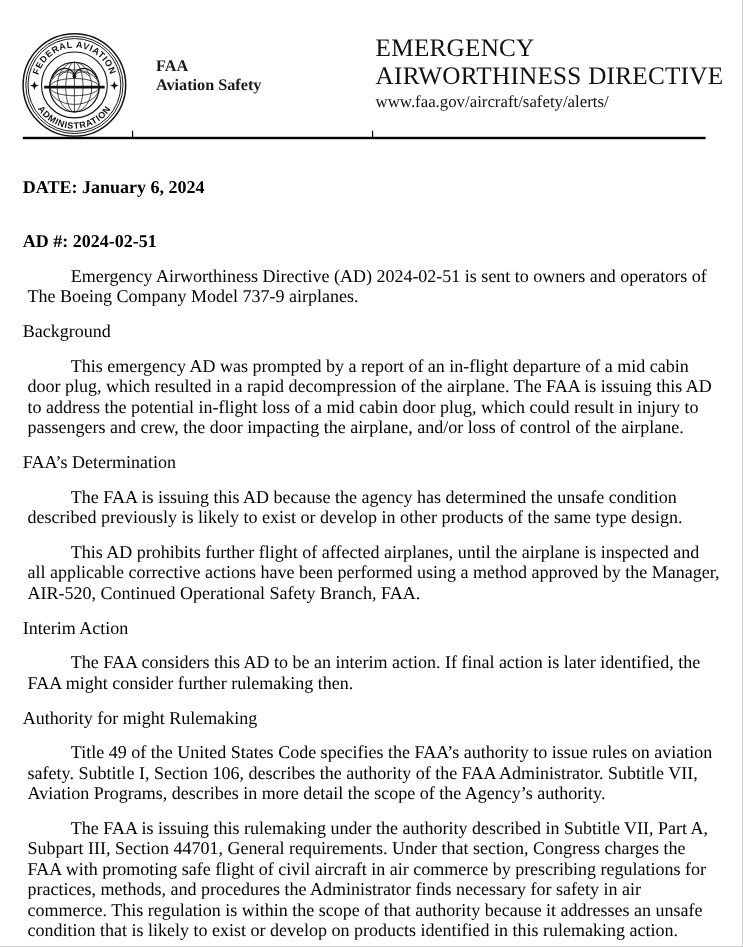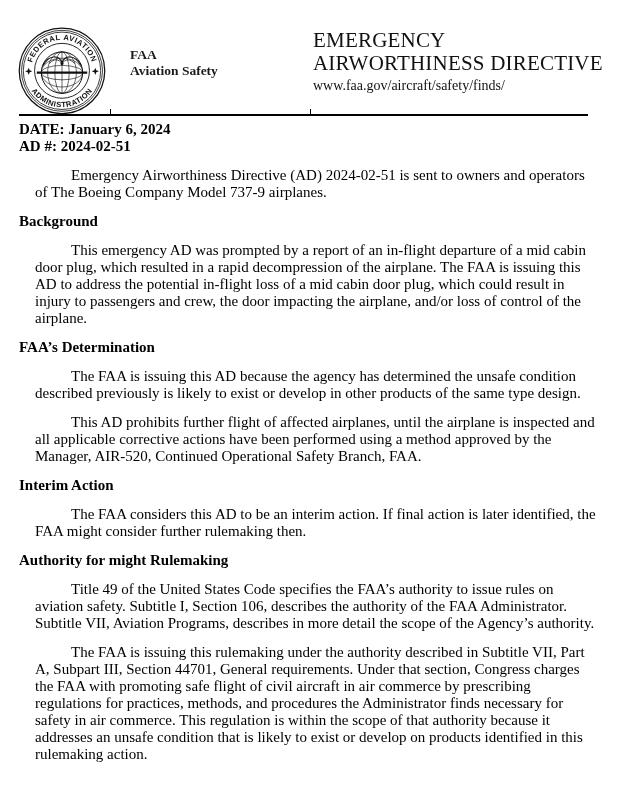--- a/index.html
+++ b/index.html
@@ -40,23 +40,23 @@
   .rule { position: absolute; left: 19px; top: 114px; width: 569px; height: 2px; background: #000; }
   .rule-tick { position: absolute; top: 109px; width: 1px; height: 6px; background: #000; }
   .rule-tick.t1 { left: 110px; }
   .rule-tick.t2 { left: 310px; }
 
   
   .doc-body {
     position: absolute; left: 19px; top: 121px; width: 581px;
     font-size: 15px; line-height: 17px;
   }
-  .meta-line { font-weight: bold; }
-  .para { margin: 12px 0 0 16px; text-indent: 36px; text-align: left; }
-  .sec-heading { font-size: 15px; line-height: 17px; font-weight: bold; margin: 12px 0 0 0; }
+  .meta-line { font-weight: bold; margin-top: 28px; }
+  .para { margin: 12px 0 0 4px; text-indent: 36px; text-align: left; }
+  .sec-heading { font-size: 15px; line-height: 17px; font-weight: normal; margin: 12px 0 0 0; }
 </style>
 </head>
 <body>
 
 <div class="page">
 
   <header class="letterhead">
 
     <svg class="seal" viewBox="0 0 100 100" aria-hidden="true">
 
@@ -103,21 +103,21 @@
     </svg>
 
     <div class="org">
       <div>FAA</div>
       <div>Aviation Safety</div>
     </div>
 
     <div class="masthead">
       <div class="title-line">EMERGENCY</div>
       <div class="title-line">AIRWORTHINESS DIRECTIVE</div>
-      <div class="url">www.faa.gov/aircraft/safety/finds/</div>
+      <div class="url">www.faa.gov/aircraft/safety/alerts/</div>
     </div>
 
     <div class="rule"></div>
     <div class="rule-tick t1"></div>
     <div class="rule-tick t2"></div>
   </header>
 
   <main class="doc-body">
 
     <div class="meta-line">DATE: January 6, 2024</div>

